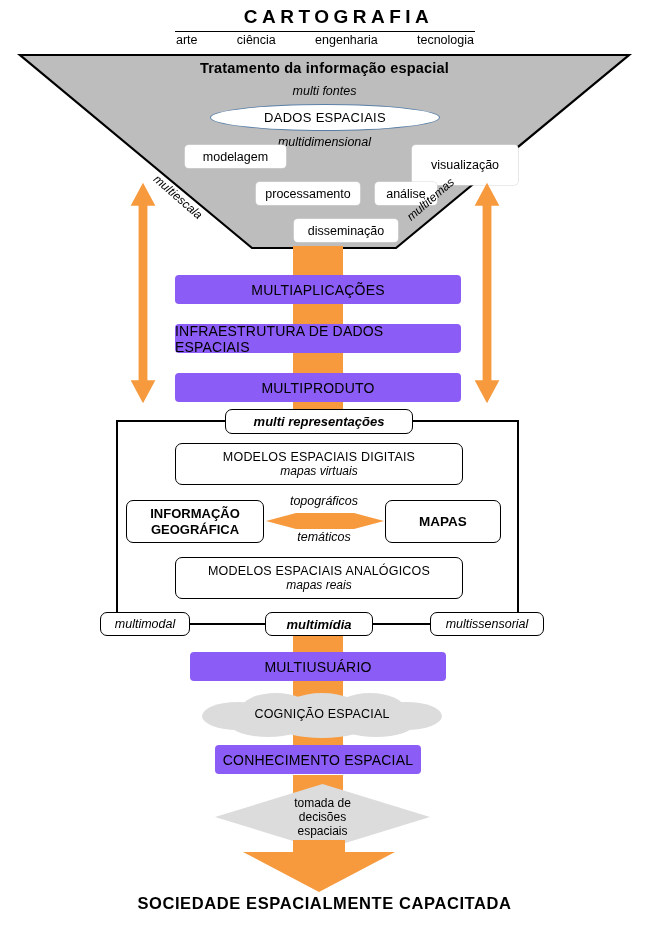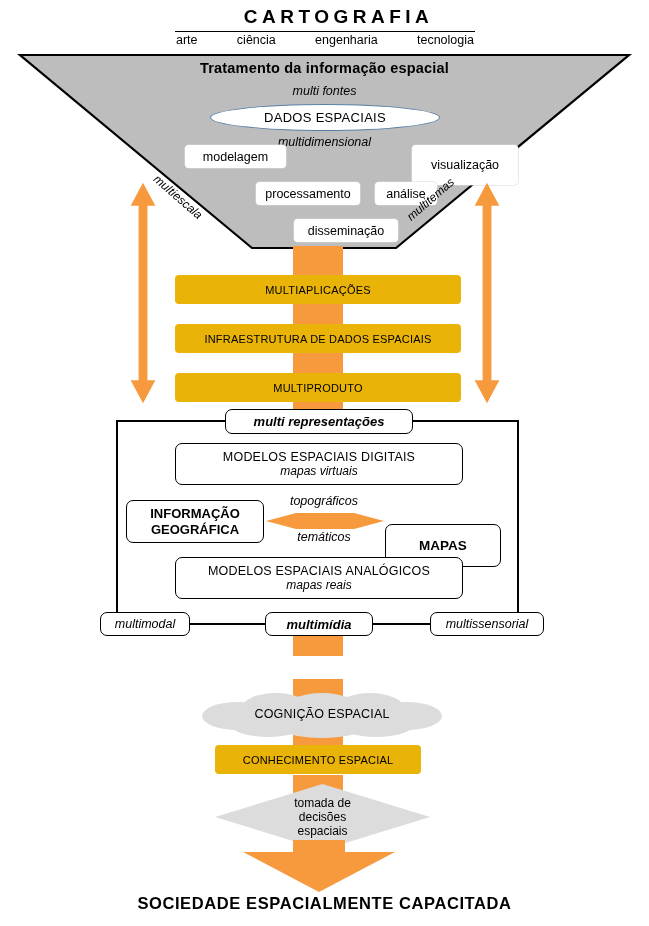--- a/index.html
+++ b/index.html
@@ -64,23 +64,23 @@
     font-size:12px;font-style:italic;white-space:nowrap;
   }
   #lbl-multiescala{left:160px;top:172px;transform:rotate(41deg);transform-origin:left top;}
   #lbl-multitemas{left:404px;top:213px;transform:rotate(-41deg);transform-origin:left top;}
 
   
   .spine{background:#F79A3E;}
 
   
   .gbar{
-    background:#eab308;border-radius:4px;
-    display:flex;align-items:center;justify-content:center;
-    font-size:11px;letter-spacing:.2px;
+    background:#8b5cf6;border-radius:4px;
+    display:flex;align-items:center;justify-content:center;
+    font-size:14px;letter-spacing:.2px;
   }
 
   
   .dblarrow{width:30px;}
   
   #frame{
     left:116px;top:420px;width:403px;height:205px;
     border:2px solid #000;border-top:none;box-sizing:border-box;
   }
   #frame-top-l{left:116px;top:420px;width:110px;height:0;border-top:2px solid #000;}
@@ -93,21 +93,21 @@
   }
   #b-multirep{left:225px;top:409px;width:186px;height:23px;
     font-size:13px;font-weight:bold;font-style:italic;z-index:6;}
   #b-med{left:175px;top:443px;width:286px;height:40px;}
   #b-mea{left:175px;top:557px;width:286px;height:40px;}
   .bx-main{font-size:12.5px;letter-spacing:.2px;}
   .bx-sub{font-size:12px;font-style:italic;}
 
   #b-infogeo{left:126px;top:500px;width:136px;height:41px;
     font-size:13px;font-weight:bold;line-height:16px;}
-  #b-mapas{left:385px;top:524px;width:114px;height:41px;
+  #b-mapas{left:385px;top:500px;width:114px;height:41px;
     font-size:13.5px;font-weight:bold;}
 
   #lbl-topo{left:272px;top:494px;width:104px;text-align:center;font-size:12.5px;font-style:italic;}
   #lbl-tema{left:272px;top:530px;width:104px;text-align:center;font-size:12.5px;font-style:italic;}
 
   #b-multimodal{left:100px;top:612px;width:88px;height:22px;
     font-size:12.5px;font-style:italic;z-index:6;}
   #b-multimidia{left:265px;top:612px;width:106px;height:22px;
     font-size:13px;font-weight:bold;font-style:italic;z-index:6;}
   #b-multissens{left:430px;top:612px;width:112px;height:22px;
@@ -212,20 +212,21 @@
     <div class="bx-main">MODELOS ESPACIAIS ANALÓGICOS</div>
     <div class="bx-sub">mapas reais</div>
   </div>
 
   <div class="abs hline" id="hl-1"></div>
   <div class="abs hline" id="hl-2"></div>
   <div class="abs rbox" id="b-multimodal">multimodal</div>
   <div class="abs rbox" id="b-multimidia">multimídia</div>
   <div class="abs rbox" id="b-multissens">multissensorial</div>
 
+  <div class="abs gbar" style="left:190px;top:652px;width:256px;height:29px;">MULTIUSUÁRIO</div>
 
   <svg class="abs" id="cloud" viewBox="0 0 248 48">
     <g fill="#dcdcdc">
       <ellipse cx="40" cy="26" rx="36" ry="14"></ellipse>
       <ellipse cx="78" cy="18" rx="34" ry="15"></ellipse>
       <ellipse cx="124" cy="22" rx="40" ry="19"></ellipse>
       <ellipse cx="172" cy="18" rx="34" ry="15"></ellipse>
       <ellipse cx="208" cy="26" rx="36" ry="14"></ellipse>
       <ellipse cx="70" cy="34" rx="38" ry="13"></ellipse>
       <ellipse cx="124" cy="36" rx="44" ry="12"></ellipse>

